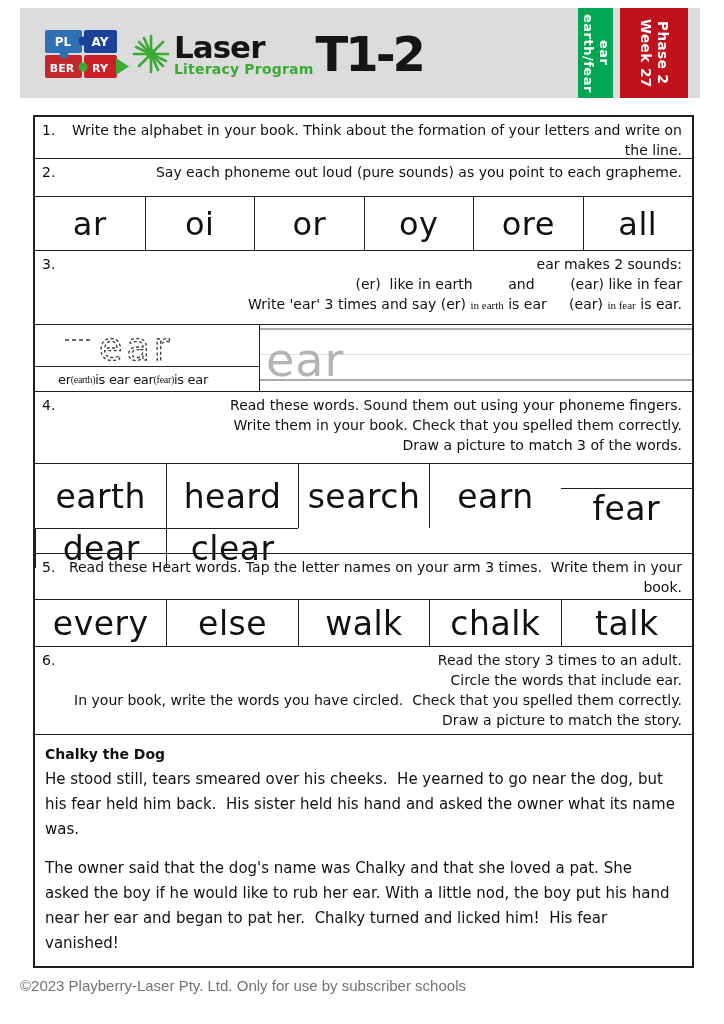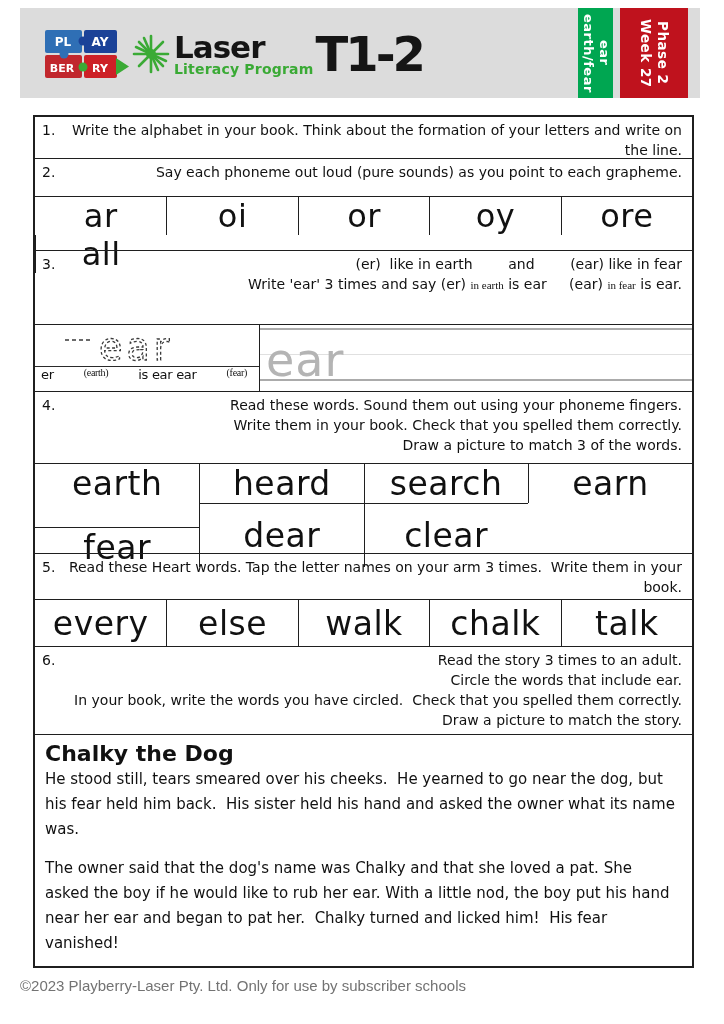--- a/index.html
+++ b/index.html
@@ -29,45 +29,45 @@
 
   .irow{display:flex;padding:3px 10px 0 7px;font-size:14px;line-height:20px;}
   .irow .num{width:25px;flex:none;}
   .irow .lines{flex:1;text-align:right;}
   .iline{white-space:pre-wrap;}
   .small{font-size:11px;font-family:Liberation Serif, serif;}
 
   .cells{display:grid;}
   .cell{display:flex;align-items:center;justify-content:center;box-sizing:border-box;}
   .cell + .cell{border-left:1.5px solid #1f1f1f;}
-  .g6{grid-template-columns:repeat(5,1fr);}
-  .g4{grid-template-columns:repeat(4,1fr);grid-template-rows:1fr 1fr;}
+  .g6{grid-template-columns:repeat(6,1fr);}
+  .g4{grid-template-columns:repeat(5,1fr);grid-template-rows:1fr 1fr;}
   .g5{grid-template-columns:repeat(5,1fr);}
   .big{font-size:32px;letter-spacing:0.5px;}
   .bigger{font-size:33px;letter-spacing:0.5px;}
   .g4 .cell:nth-child(5){border-left:none;margin-top:24px;}
   .g4 .cell:nth-child(n+5){border-top:1.5px solid #1f1f1f;}
 
   
   .practice{display:grid;grid-template-columns:225px 1fr;}
   .trace-cell{border-right:1.5px solid #1f1f1f;display:flex;flex-direction:column;box-sizing:border-box;}
   .trace-area{height:41px;border-bottom:1px solid #2a2a2a;display:flex;align-items:center;justify-content:center;}
-  .trace-caption{flex:1;display:flex;align-items:flex-start;padding-left:6px;white-space:nowrap;overflow:hidden;
-                 font-size:13px;letter-spacing:-0.3px;gap:30px;}
+  .trace-caption{flex:1;display:flex;align-items:center;padding-left:23px;white-space:nowrap;overflow:hidden;
+                 font-size:13px;letter-spacing:-0.3px;}
   .trace-caption .small{font-size:10px;}
   .hw-cell{position:relative;}
   .hw-line{position:absolute;left:0;right:0;}
   .hw-top{top:3px;height:2px;background:#ababab;}
   .hw-mid{top:29px;height:1px;background:#e0e0e0;}
   .hw-base{top:54px;height:2px;background:#ababab;}
   .hw-word{position:absolute;left:6px;top:12px;font-size:46px;line-height:46px;color:#b4b4b4;letter-spacing:1px;}
 
   
   .story{padding:6px 12px 0 10px;font-size:15px;line-height:25px;}
-  .story-title{font-weight:bold;font-size:22px;line-height:26px;}
+  .story-title{font-weight:bold;font-size:14px;line-height:26px;}
   .story p{margin:0 0 14px 0;white-space:pre-wrap;}
 
   .footer{position:absolute;left:20px;top:977px;font-family:"Liberation Sans",sans-serif;
           font-size:15px;color:#737373;}
 </style>
 </head>
 <body>
 
 <div class="page">
 
@@ -146,20 +146,21 @@
       <div class="cell">oi</div>
       <div class="cell">or</div>
       <div class="cell">oy</div>
       <div class="cell">ore</div>
       <div class="cell">all</div>
     </div>
 
     <div class="row irow" style="height:74px;">
       <span class="num">3.</span>
       <div class="lines">
+        <div class="iline">ear makes 2 sounds:</div>
         <div class="iline">(er)  like in earth        and        (ear) like in fear</div>
         <div class="iline"><span>Write 'ear' 3 times and say (er) </span><span class="small">in earth</span><span> is ear     (ear) </span><span class="small">in fear</span><span> is ear.</span></div>
       </div>
     </div>
 
     <div class="row practice" style="height:67px;">
       <div class="trace-cell">
         <div class="trace-area">
           <svg width="220" height="40" viewBox="0 0 220 40">
             <line x1="28" y1="14" x2="56" y2="14" stroke="#3a3a3a" stroke-width="1.6" stroke-dasharray="4 3"></line>

